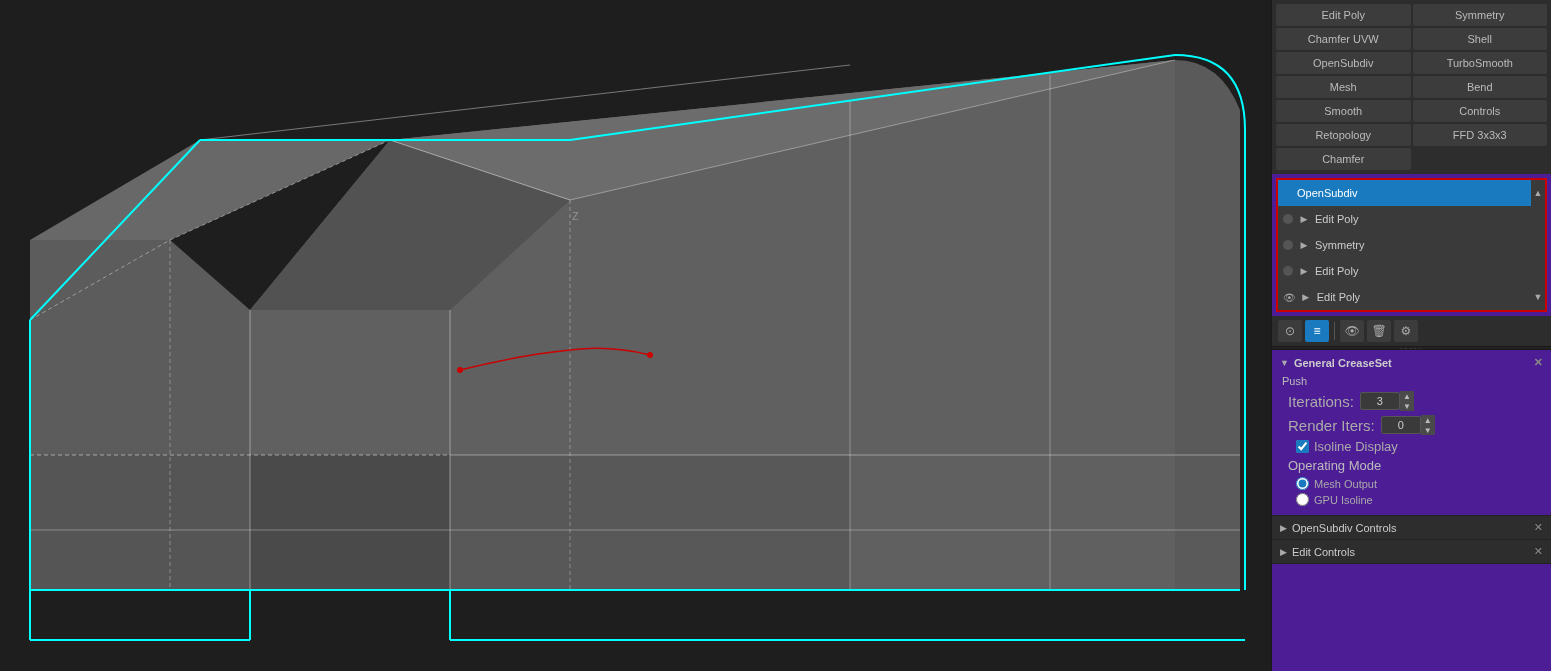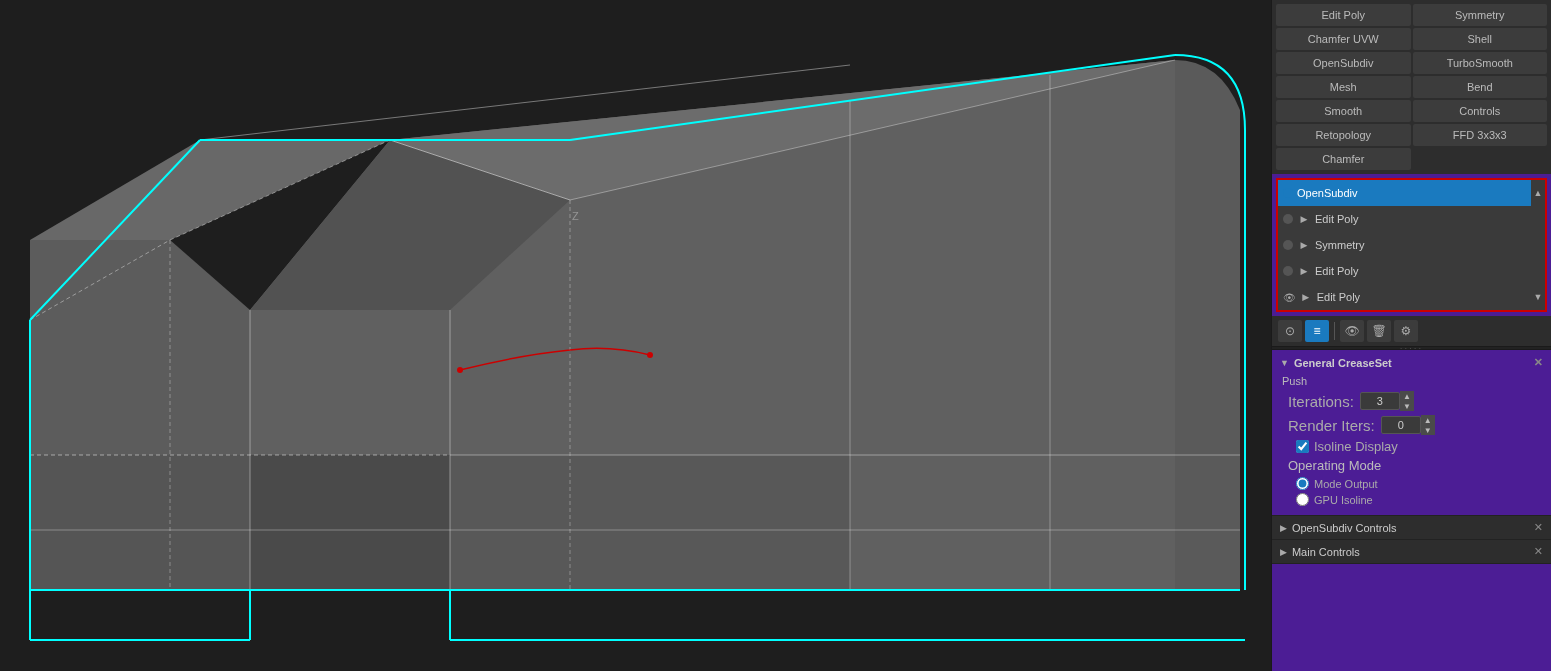--- a/index.html
+++ b/index.html
@@ -530,34 +530,34 @@
 
     <div class="checkbox-row">
       <input type="checkbox" checked="" id="isoline-cb" style="">
       <label class="checkbox-label" for="isoline-cb">Isoline Display</label>
     </div>
 
     <div class="operating-mode-label">Operating Mode</div>
 
     <div class="radio-row">
       <input type="radio" name="op-mode" checked="" id="mesh-output-r" style="">
-      <label class="radio-label" for="mesh-output-r">Mode Output</label>
+      <label class="radio-label" for="mesh-output-r">Mesh Output</label>
     </div>
 
     <div class="radio-row">
       <input type="radio" name="op-mode" id="gpu-display-r" style="">
       <label class="radio-label" for="gpu-display-r">GPU Isoline</label>
     </div>
   </div>
 
   <div class="collapsed-section">
     <span class="collapsed-arrow">▶</span>
     <span class="collapsed-label">OpenSubdiv Controls</span>
     <span class="collapsed-close">✕</span>
   </div>
 
   <div class="collapsed-section">
     <span class="collapsed-arrow">▶</span>
-    <span class="collapsed-label">Main Controls</span>
+    <span class="collapsed-label">Edit Controls</span>
     <span class="collapsed-close">✕</span>
   </div>
 
 </div>
 
 </body></html>

